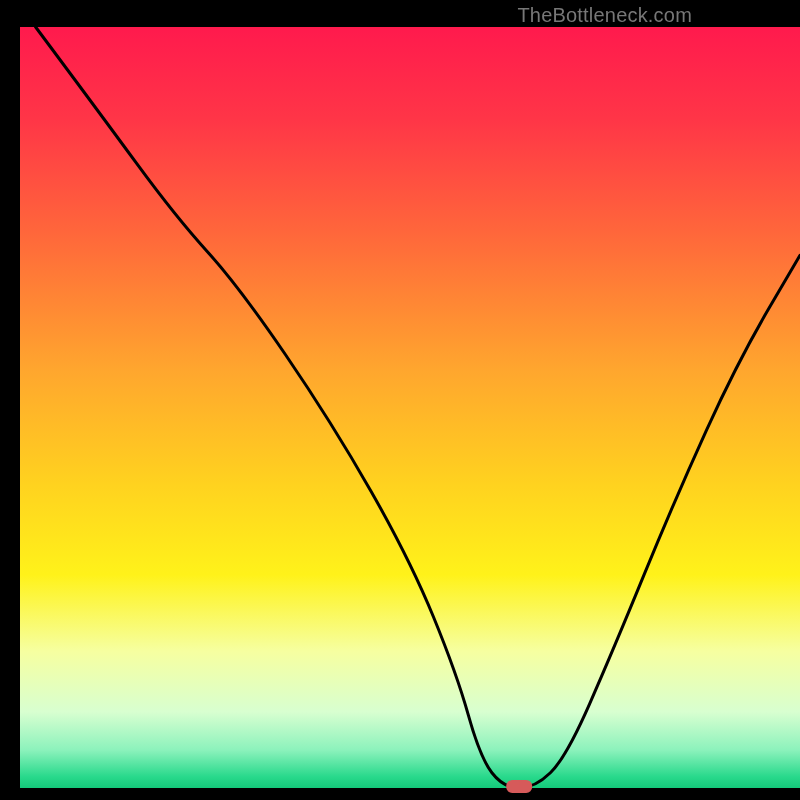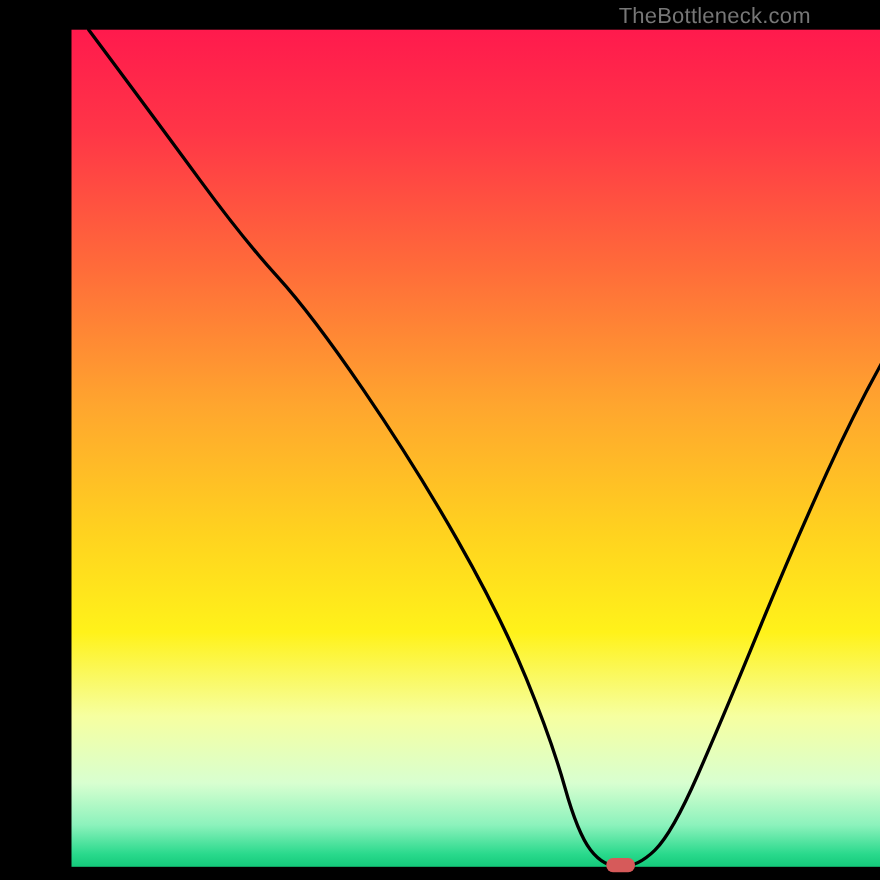--- a/index.html
+++ b/index.html
@@ -9,21 +9,20 @@
     height: 800px;
     background: #000;
     position: relative;
     font-family: Arial, Helvetica, sans-serif;
   }
   .frame {
     position: absolute;
     inset: 0;
     width: 702px;
     height: 800px;
-    padding-left: 45px;
   }
   .watermark {
     position: absolute;
     top: 4px;
     right: 10px;
     color: #777;
     font-size: 20px;
     font-weight: 500;
     letter-spacing: 0.2px;
     user-select: none;

